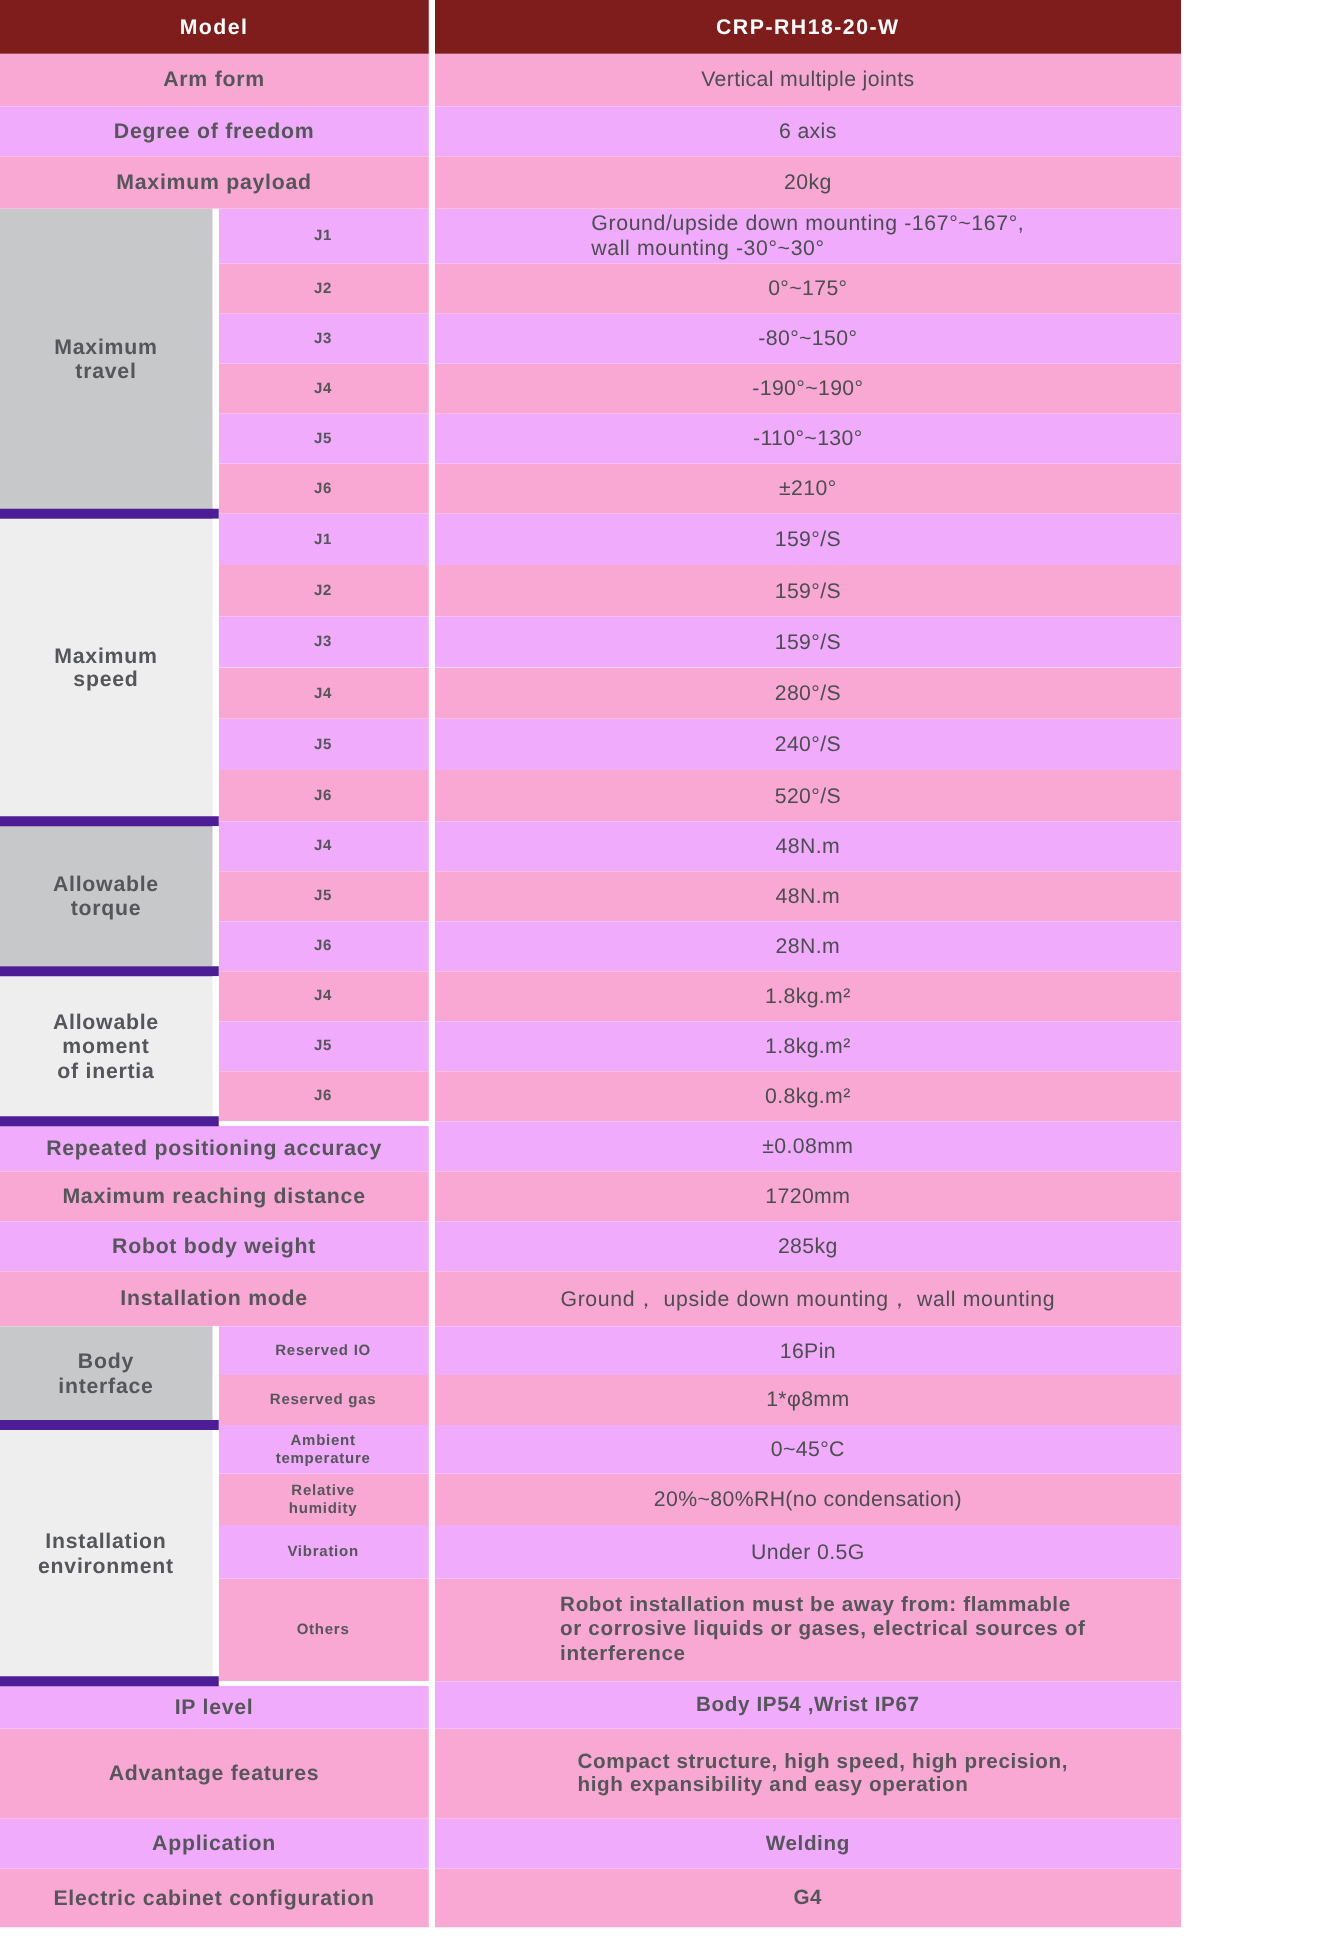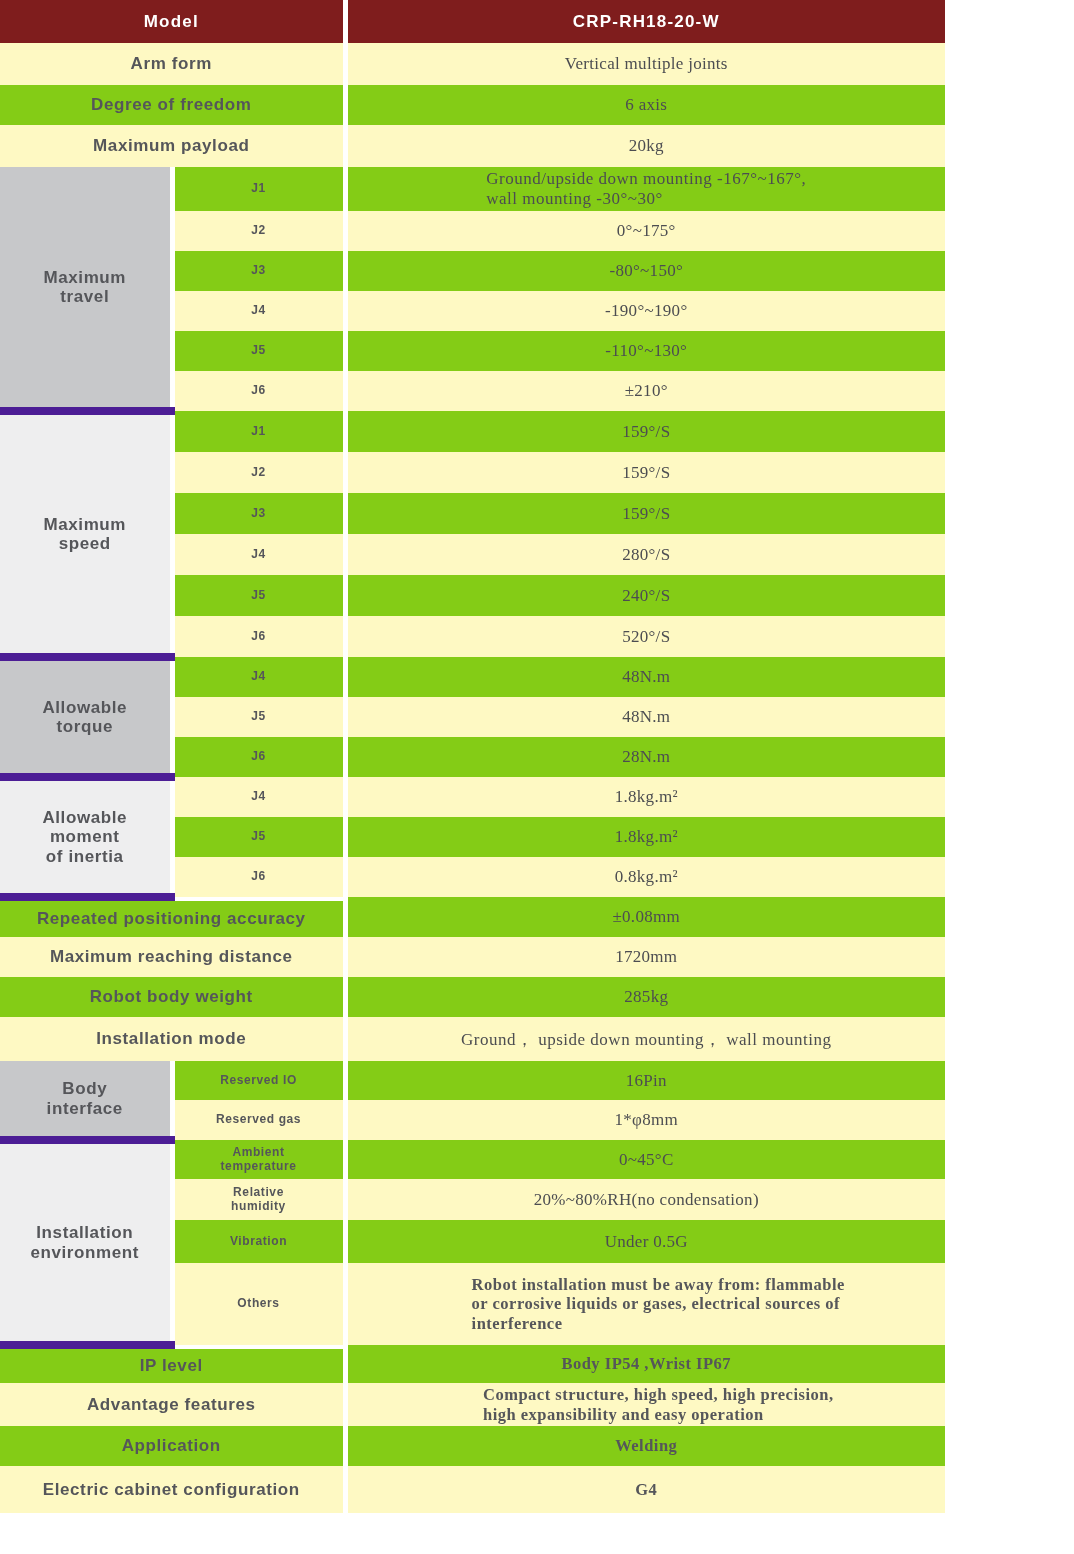--- a/index.html
+++ b/index.html
@@ -2,42 +2,42 @@
 <html><head>
 <meta charset="utf-8">
 <style>
   html,body{margin:0;padding:0;background:#ffffff;}
   body{width:1074px;font-family:"Liberation Sans","DejaVu Sans",sans-serif;}
   table{border-collapse:collapse;table-layout:fixed;width:945px;}
   td{padding:0 4px;vertical-align:middle;text-align:center;overflow:hidden;}
 
   
   .bg-dark{background:#7f1d1d;}
-  .bg-gray{background:#84cc16;}
-  .bg-white{background:#fef9c3;}
+  .bg-gray{background:#f0abfc;}
+  .bg-white{background:#f9a8d4;}
   .bg-grp-dark{background:#c7c8ca;}
   .bg-grp-light{background:#eeeeef;}
 
   
   .divr{border-right:5px solid #ffffff;}
   .grp-sep{border-bottom:8px solid #4c1d95;}
 
   
   .hdr-t{font-size:17px;font-weight:bold;color:#ffffff;letter-spacing:1.2px;}
   .lbl{font-size:17px;font-weight:bold;color:#55565a;letter-spacing:.6px;white-space:pre-line;line-height:1.12;}
   .sub{font-size:12px;font-weight:bold;color:#55565a;letter-spacing:.6px;white-space:pre-line;line-height:1.12;}
-  .val{font-size:17px;font-weight:normal;color:#4c4d51;letter-spacing:.3px;font-family:Liberation Serif, serif;}
+  .val{font-size:17px;font-weight:normal;color:#4c4d51;letter-spacing:.3px;}
   .geo{letter-spacing:.5px;}
   .vb{font-weight:bold;color:#55565a;font-size:16.5px;margin-left:24px;}
   .block{display:inline-block;text-align:left;white-space:pre-line;line-height:1.18;}
 
   
   .h38{height:38px}.h39{height:39px}.h40{height:40px}.h41{height:41px}
   .h42{height:42px}.h43{height:43px}.h44{height:44px}.h47{height:47px}
-  .h55{height:43px}.h82{height:82px}
+  .h55{height:72px}.h82{height:82px}
 </style>
 </head>
 <body>
 
 <table>
   <colgroup>
       <col style="width:172px">
       <col style="width:173px">
       <col style="width:600px">
     </colgroup>

